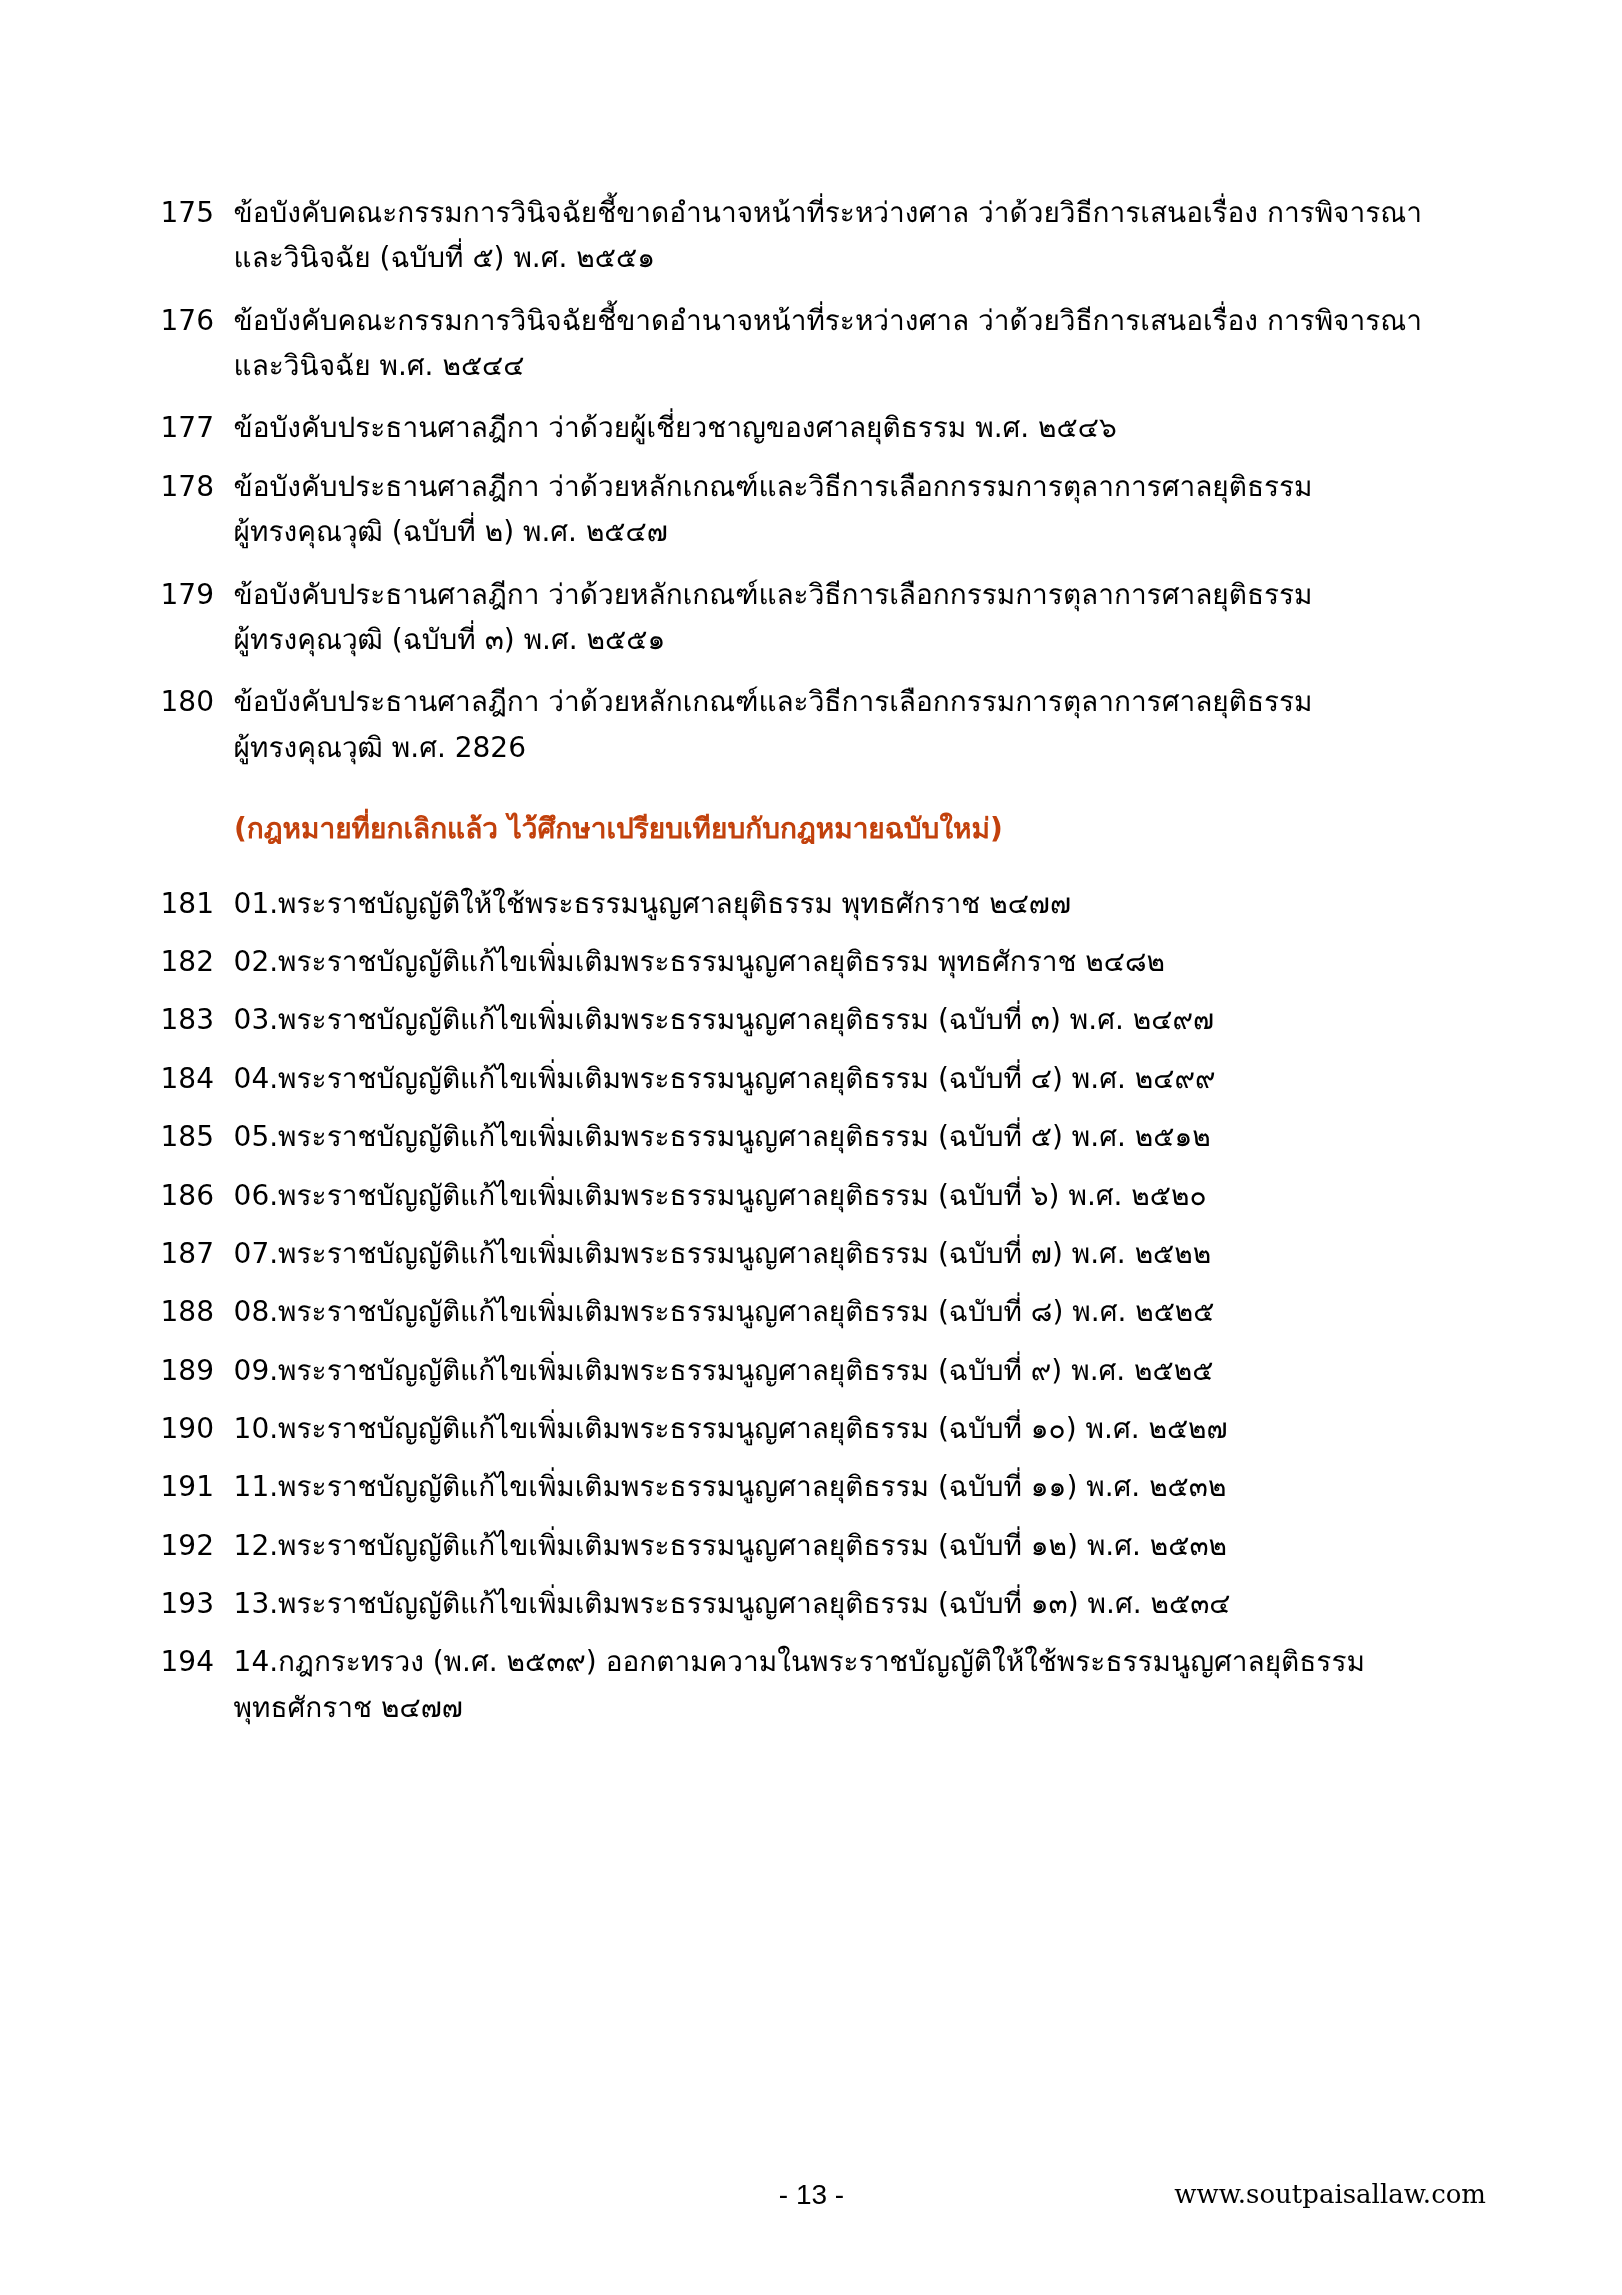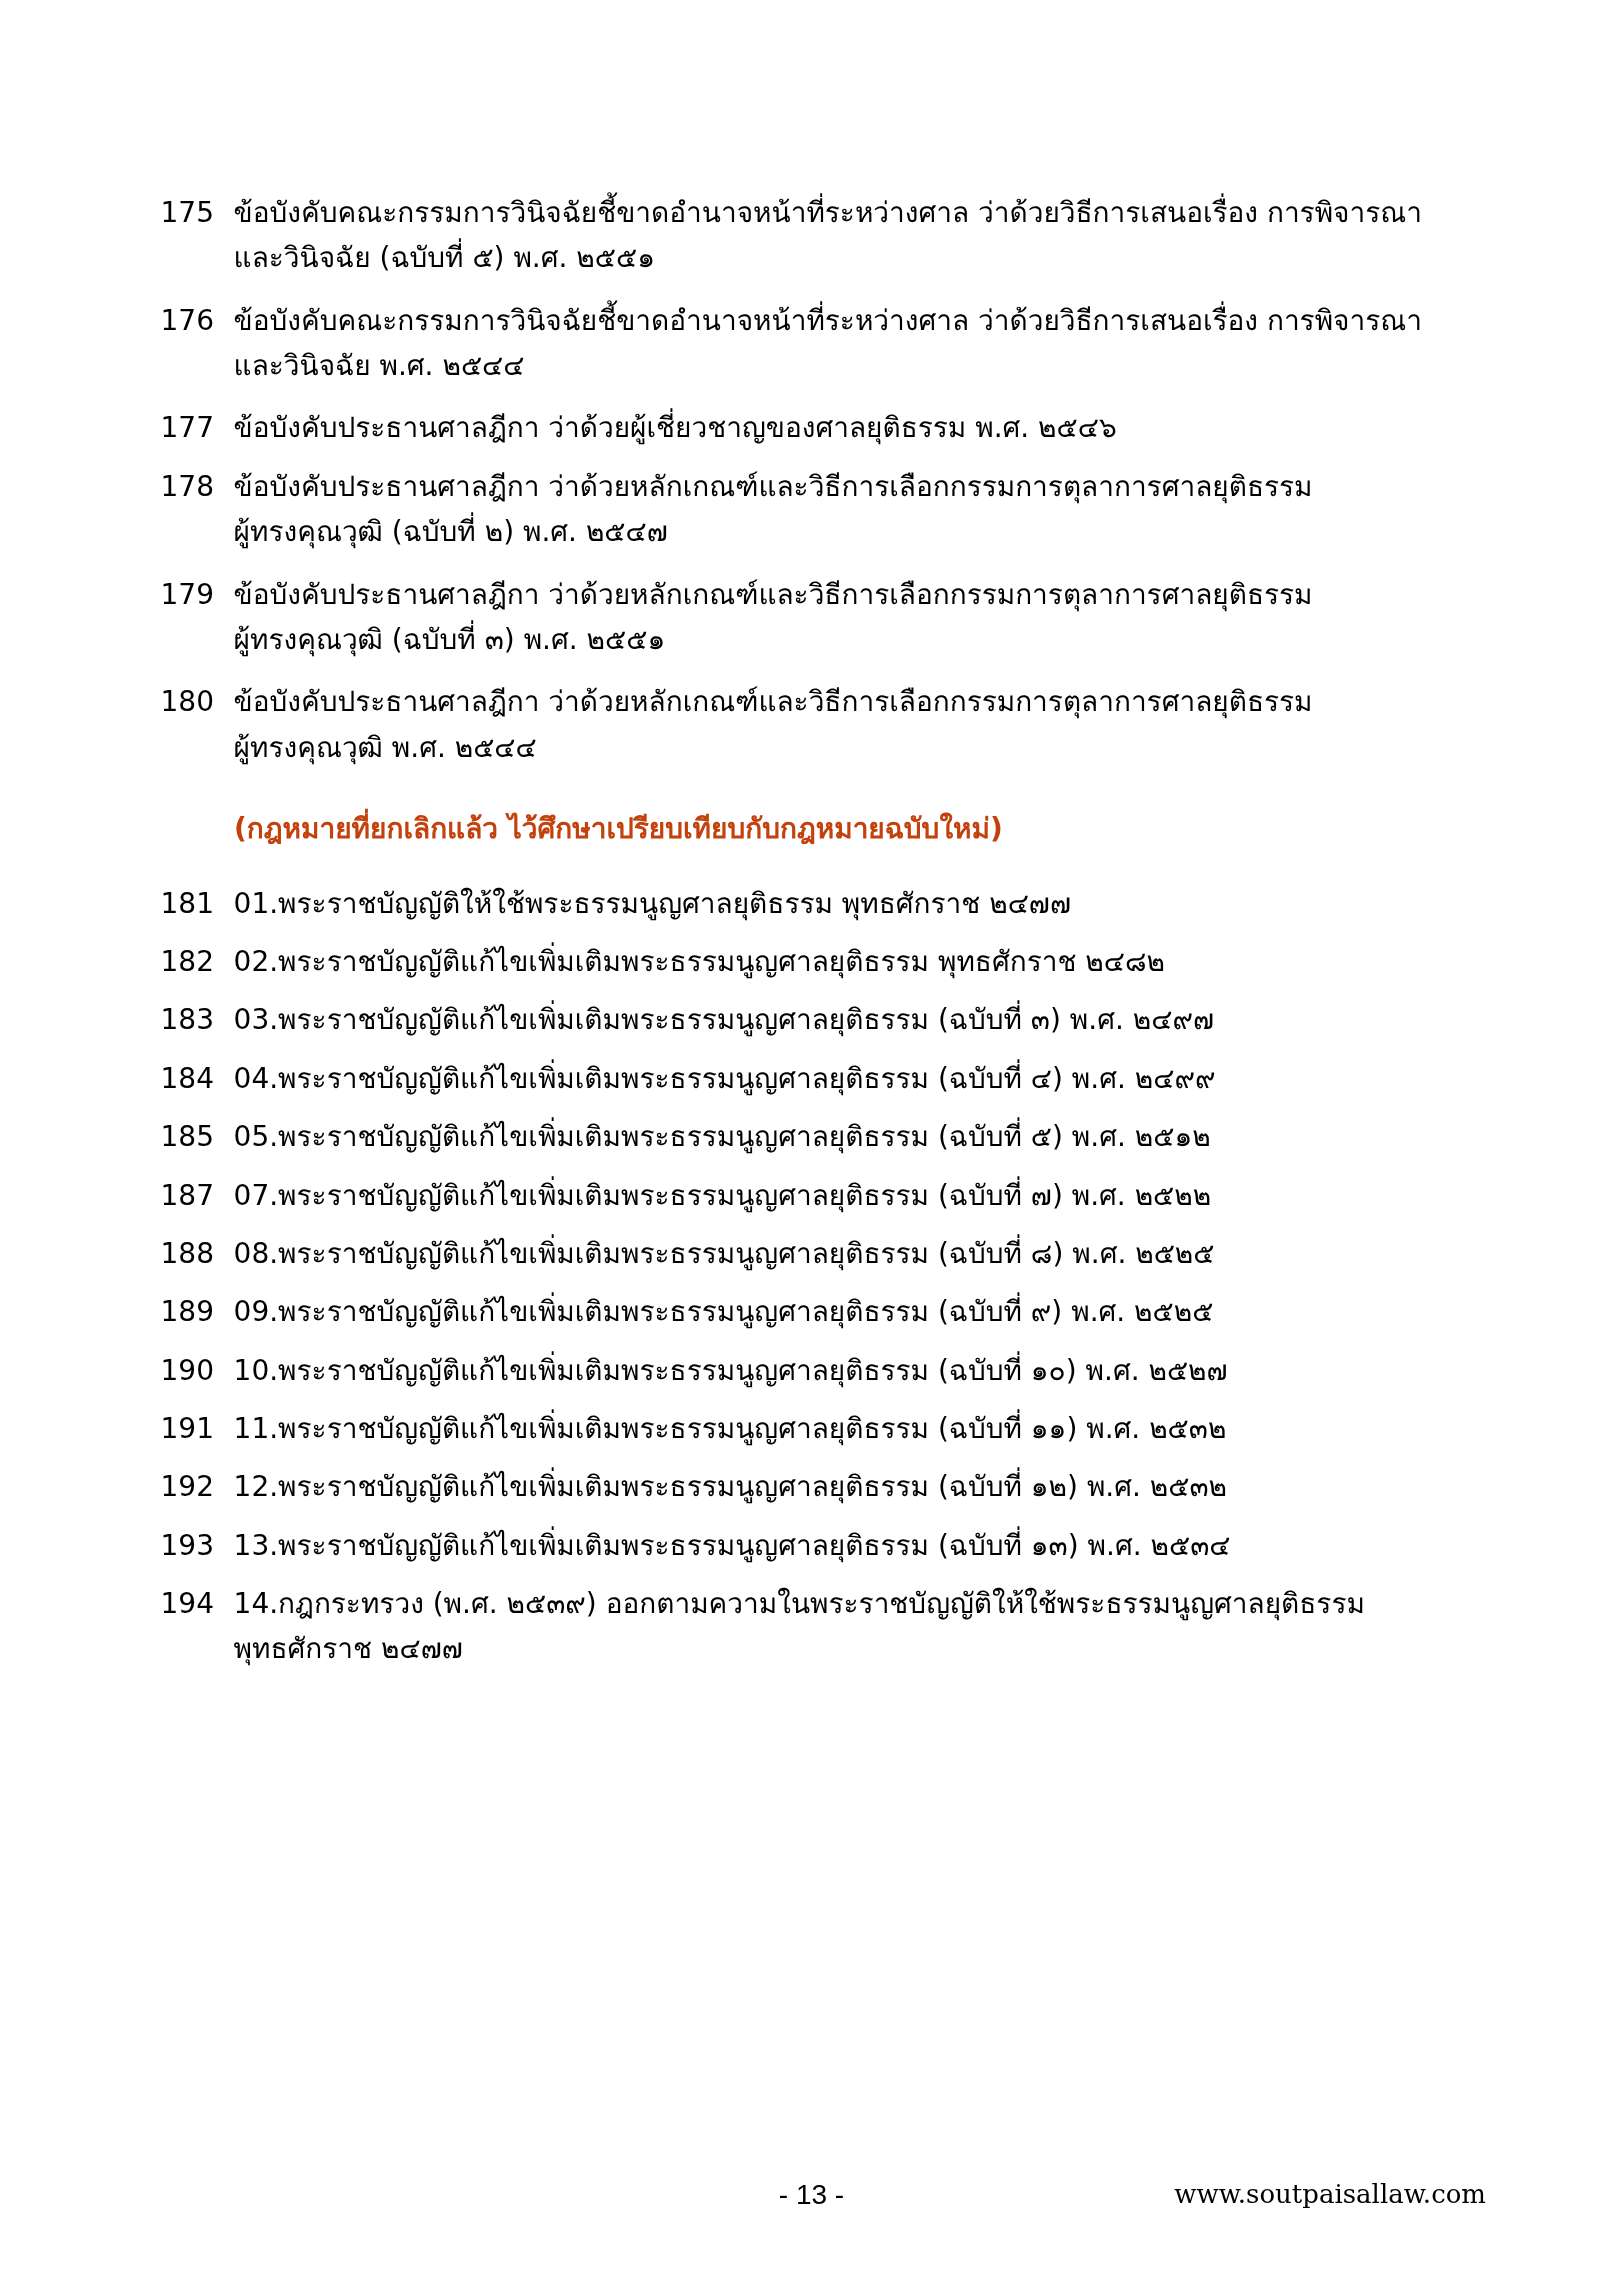--- a/index.html
+++ b/index.html
@@ -121,21 +121,21 @@
       <span class="txt">
         <span class="l1">ข้อบังคับประธานศาลฎีกา ว่าด้วยหลักเกณฑ์และวิธีการเลือกกรรมการตุลาการศาลยุติธรรม</span>
         <span class="l2">ผู้ทรงคุณวุฒิ (ฉบับที่ ๓) พ.ศ. ๒๕๕๑</span>
       </span>
     </div>
 
     <div class="entry">
       <span class="num">180</span>
       <span class="txt">
         <span class="l1">ข้อบังคับประธานศาลฎีกา ว่าด้วยหลักเกณฑ์และวิธีการเลือกกรรมการตุลาการศาลยุติธรรม</span>
-        <span class="l2">ผู้ทรงคุณวุฒิ พ.ศ. ๒๕๔๔</span>
+        <span class="l2">ผู้ทรงคุณวุฒิ พ.ศ. 2826</span>
       </span>
     </div>
 
     <div class="section-heading">(กฎหมายที่ยกเลิกแล้ว  ไว้ศึกษาเปรียบเทียบกับกฎหมายฉบับใหม่)</div>
 
     <div class="entry tight">
       <span class="num">181</span>
       <span class="txt">01.พระราชบัญญัติให้ใช้พระธรรมนูญศาลยุติธรรม พุทธศักราช ๒๔๗๗</span>
     </div>
     <div class="entry tight">
@@ -146,20 +146,24 @@
       <span class="num">183</span>
       <span class="txt">03.พระราชบัญญัติแก้ไขเพิ่มเติมพระธรรมนูญศาลยุติธรรม (ฉบับที่ ๓) พ.ศ. ๒๔๙๗</span>
     </div>
     <div class="entry tight">
       <span class="num">184</span>
       <span class="txt">04.พระราชบัญญัติแก้ไขเพิ่มเติมพระธรรมนูญศาลยุติธรรม (ฉบับที่ ๔) พ.ศ. ๒๔๙๙</span>
     </div>
     <div class="entry tight">
       <span class="num">185</span>
       <span class="txt">05.พระราชบัญญัติแก้ไขเพิ่มเติมพระธรรมนูญศาลยุติธรรม (ฉบับที่ ๕) พ.ศ. ๒๕๑๒</span>
+    </div>
+    <div class="entry tight">
+      <span class="num">186</span>
+      <span class="txt">06.พระราชบัญญัติแก้ไขเพิ่มเติมพระธรรมนูญศาลยุติธรรม (ฉบับที่ ๖) พ.ศ. ๒๕๒๐</span>
     </div>
     <div class="entry tight">
       <span class="num">187</span>
       <span class="txt">07.พระราชบัญญัติแก้ไขเพิ่มเติมพระธรรมนูญศาลยุติธรรม (ฉบับที่ ๗) พ.ศ. ๒๕๒๒</span>
     </div>
     <div class="entry tight">
       <span class="num">188</span>
       <span class="txt">08.พระราชบัญญัติแก้ไขเพิ่มเติมพระธรรมนูญศาลยุติธรรม (ฉบับที่ ๘) พ.ศ. ๒๕๒๕</span>
     </div>
     <div class="entry tight">

